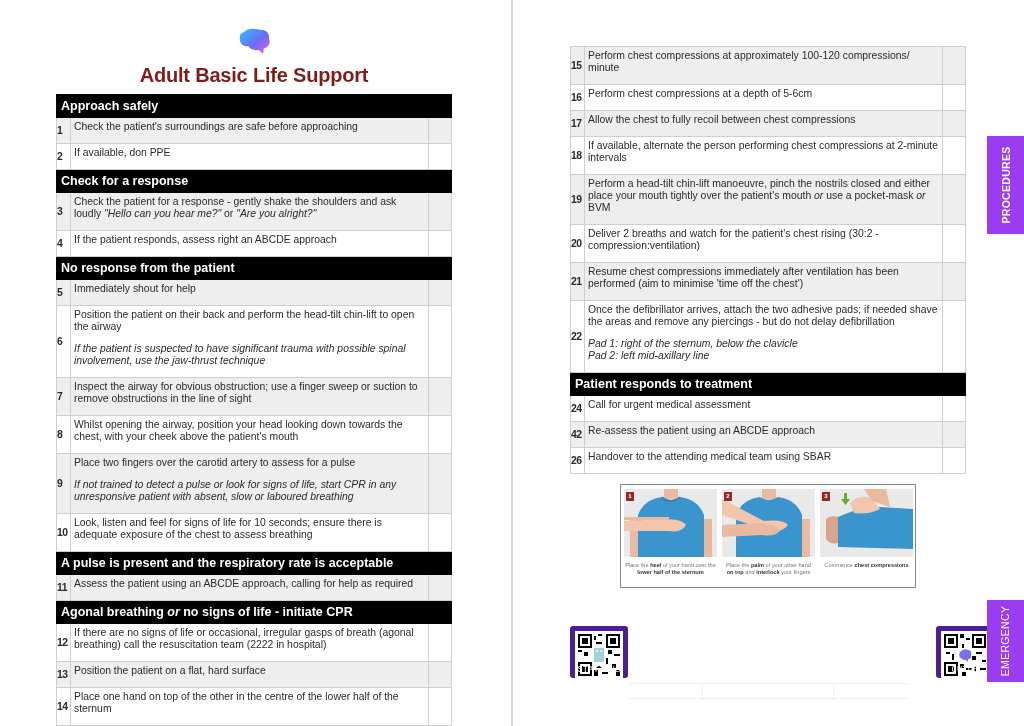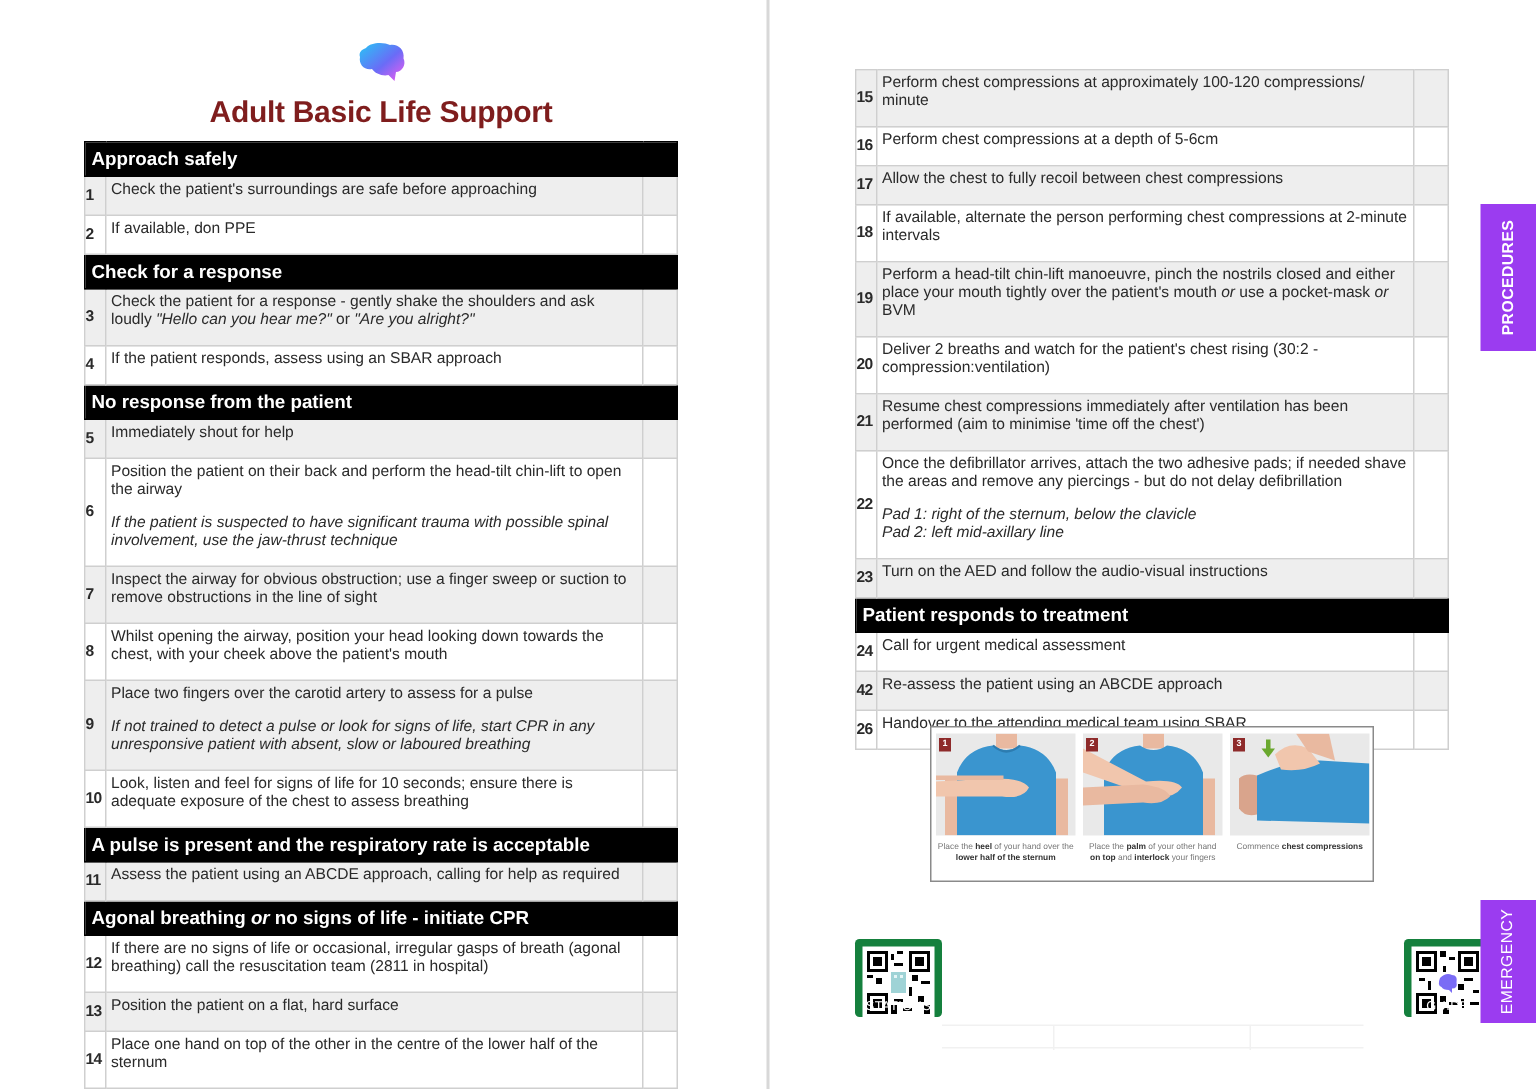--- a/index.html
+++ b/index.html
@@ -24,21 +24,21 @@
   tr.section td { background: #000; color: #fff; font-weight: bold; font-size: 12.5px; padding: 4px 4px; border-color: #000; height: 23px; }
   .txt i { font-style: italic; }
   .note { display: block; margin-top: 10px; font-style: italic; }
 
   .cpr-figure { position: absolute; left: 620px; top: 484px; width: 296px; height: 104px; border: 1px solid #8a8a8a; background: #fff; }
   .panel { position: absolute; top: 4px; width: 93px; height: 68px; background: #e9e9e9; overflow: hidden; }
   .panel .badge { position: absolute; left: 2px; top: 3px; width: 8px; height: 9px; background: #8e2a2a; color: #fff; font-size: 6px; text-align: center; line-height: 9px; font-weight: bold; }
   .caption { position: absolute; top: 77px; width: 93px; text-align: center; font-size: 5.6px; line-height: 7px; color: #777; }
   .caption b { color: #333; }
 
-  .qr { position: absolute; top: 626px; width: 58px; height: 52px; background: #15803d; border-radius: 3px; }
+  .qr { position: absolute; top: 626px; width: 58px; height: 52px; background: #4c1d95; border-radius: 3px; font-family: Liberation Mono, monospace; }
   .qr .code { position: absolute; left: 5px; top: 5px; width: 48px; height: 48px; background: #fff; padding: 3px; }
   .qr .lbl { position: absolute; left: 0; right: 0; bottom: 3px; text-align: center; color: #fff; font-size: 8.5px; letter-spacing: 0.3px; }
   .qr-stations { left: 570px; }
   .qr-guide { left: 936px; }
   .faint-table { position: absolute; top: 683px; left: 628px; width: 281px; height: 16px; border-top: 1px solid #f1f1f1; border-bottom: 1px solid #f1f1f1; }
   .faint-table span { position: absolute; top: 0; width: 1px; height: 16px; background: #f1f1f1; }
 
   .side-tab { position: absolute; left: 987px; width: 37px; background: #9b3cf0; color: #fff; display: flex; align-items: center; justify-content: center; }
   .side-tab span { transform: rotate(-90deg); white-space: nowrap; font-size: 10.5px; letter-spacing: 0.3px; }
   .tab-procedures { top: 136px; height: 98px; }
@@ -89,21 +89,21 @@
         <td colspan="3">Check for a response</td>
       </tr>
 
     <tr class="shade" style="height:31px">
       <td class="num">3</td>
       <td class="txt"><span>Check the patient for a response - gently shake the shoulders and ask loudly</span> <i>"Hello can you hear me?"</i><span> or </span><i>"Are you alright?"</i></td>
       <td class="check"></td>
     </tr>
     <tr style="height:22px">
       <td class="num">4</td>
-      <td class="txt">If the patient responds, assess using an SBAR approach</td>
+      <td class="txt">If the patient responds, assess right an ABCDE approach</td>
       <td class="check"></td>
     </tr>
 
     <tr class="section">
         <td colspan="3">No response from the patient</td>
       </tr>
 
     <tr class="shade" style="height:22px">
       <td class="num">5</td>
       <td class="txt">Immediately shout for help</td>
@@ -144,21 +144,21 @@
       <td class="txt">Assess the patient using an ABCDE approach, calling for help as required</td>
       <td class="check"></td>
     </tr>
 
     <tr class="section">
         <td colspan="3"><span>Agonal breathing </span><i>or</i><span> no signs of life - initiate CPR</span></td>
       </tr>
 
     <tr style="height:32px">
       <td class="num">12</td>
-      <td class="txt">If there are no signs of life or occasional, irregular gasps of breath (agonal breathing) call the resuscitation team (2811 in hospital)</td>
+      <td class="txt">If there are no signs of life or occasional, irregular gasps of breath (agonal breathing) call the resuscitation team (2222 in hospital)</td>
       <td class="check"></td>
     </tr>
     <tr class="shade" style="height:22px">
       <td class="num">13</td>
       <td class="txt">Position the patient on a flat, hard surface</td>
       <td class="check"></td>
     </tr>
     <tr style="height:32px">
       <td class="num">14</td>
       <td class="txt">Place one hand on top of the other in the centre of the lower half of the sternum</td>
@@ -205,25 +205,20 @@
       <td class="check"></td>
     </tr>
     <tr class="shade" style="height:28px">
       <td class="num">21</td>
       <td class="txt">Resume chest compressions immediately after ventilation has been performed (aim to minimise 'time off the chest')</td>
       <td class="check"></td>
     </tr>
     <tr style="height:66px">
       <td class="num">22</td>
       <td class="txt"><span>Once the defibrillator arrives, attach the two adhesive pads; if needed shave the areas and remove any piercings - but do not delay defibrillation</span><span class="note">Pad 1: right of the sternum, below the clavicle</span><i>Pad 2: left mid-axillary line</i></td>
-      <td class="check"></td>
-    </tr>
-    <tr class="shade" style="height:22px">
-      <td class="num">23</td>
-      <td class="txt">Turn on the AED and follow the audio-visual instructions</td>
       <td class="check"></td>
     </tr>
 
     <tr class="section">
         <td colspan="3">Patient responds to treatment</td>
       </tr>
 
     <tr style="height:23px">
       <td class="num">24</td>
       <td class="txt">Call for urgent medical assessment</td>

